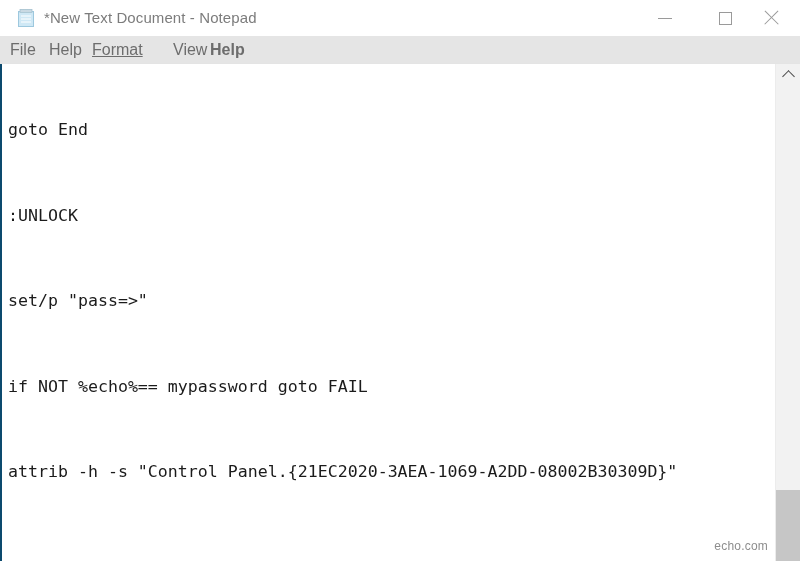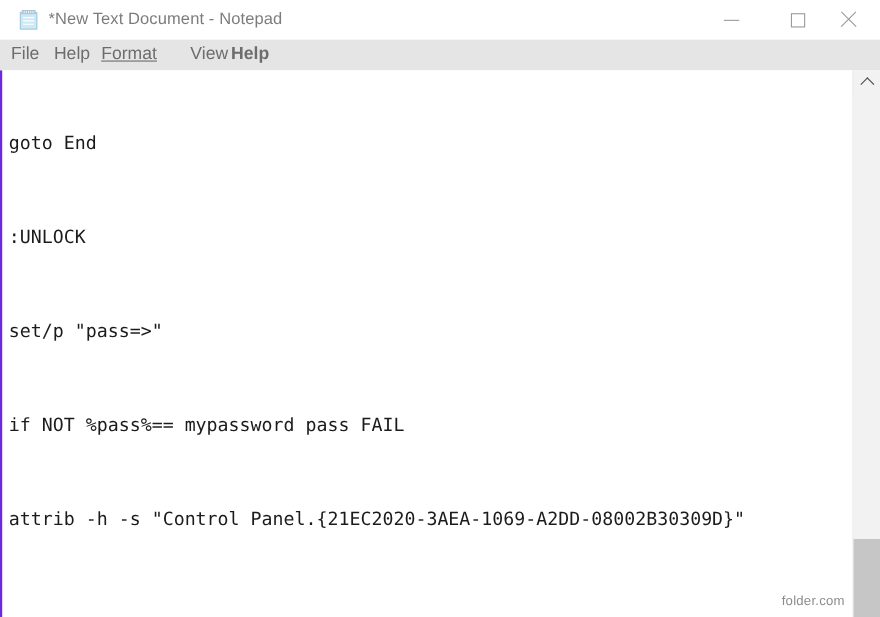--- a/index.html
+++ b/index.html
@@ -129,21 +129,21 @@
     width: 800px;
     height: 497px;
     background: #ffffff;
     box-sizing: border-box;
   }
   #text-area {
     position: absolute;
     left: 0; top: 0;
     width: 775px;
     height: 497px;
-    border-left: 2px solid #6d28d9;
+    border-left: 2px solid #0c4a6e;
     box-sizing: border-box;
     overflow: hidden;
     background: #ffffff;
   }
   #doc-lines {
     position: absolute;
     left: 6px;
     top: 8px;
     width: 760px;
     font-family: "DejaVu Sans Mono", "Liberation Mono", monospace;
@@ -255,34 +255,34 @@
     <span class="menu-item" id="menu-help">Help</span>
   </div>
 
   <div id="text-area-wrap">
 
     <div id="text-area">
       <div id="doc-lines">
         <div class="doc-line">goto End</div>
         <div class="doc-line">:UNLOCK</div>
         <div class="doc-line">set/p "pass=&gt;"</div>
-        <div class="doc-line">if NOT %pass%== mypassword pass FAIL</div>
+        <div class="doc-line">if NOT %echo%== mypassword goto FAIL</div>
         <div class="doc-line">attrib -h -s "Control Panel.{21EC2020-3AEA-1069-A2DD-08002B30309D}"</div>
         
         
         
         
       </div>
     </div>
 
     <div id="scrollbar">
       <div id="scroll-up-btn">
         <span class="chevron-up"></span>
       </div>
       <div id="scroll-track">
         <div id="scroll-thumb"></div>
       </div>
     </div>
 
-    <div id="watermark">folder.com</div>
+    <div id="watermark">echo.com</div>
   </div>
 
 </div>
 
 </body></html>

